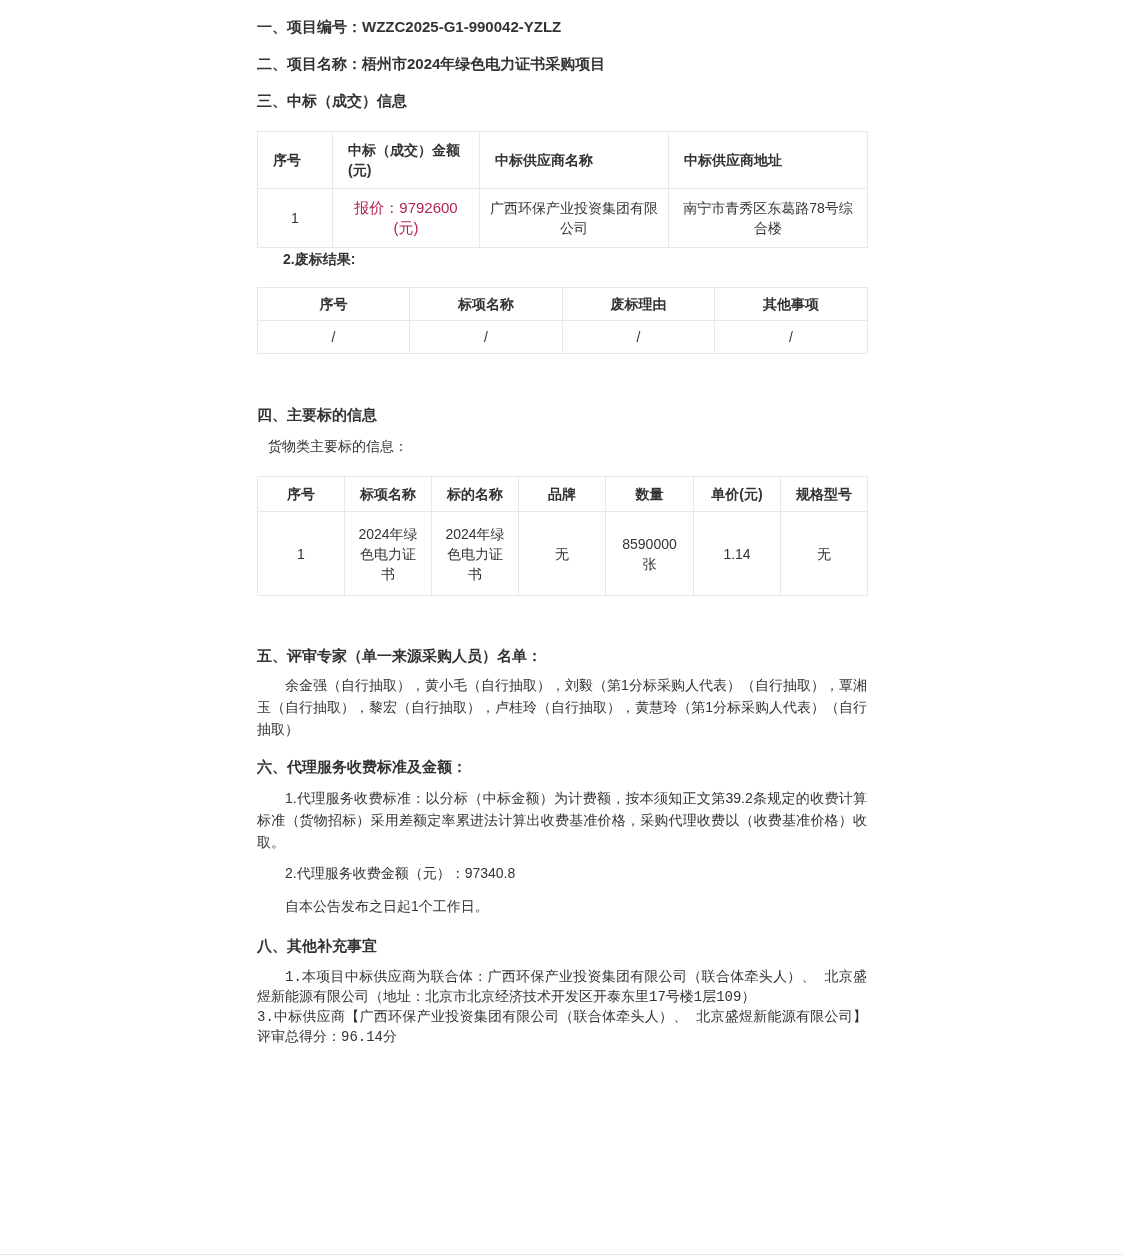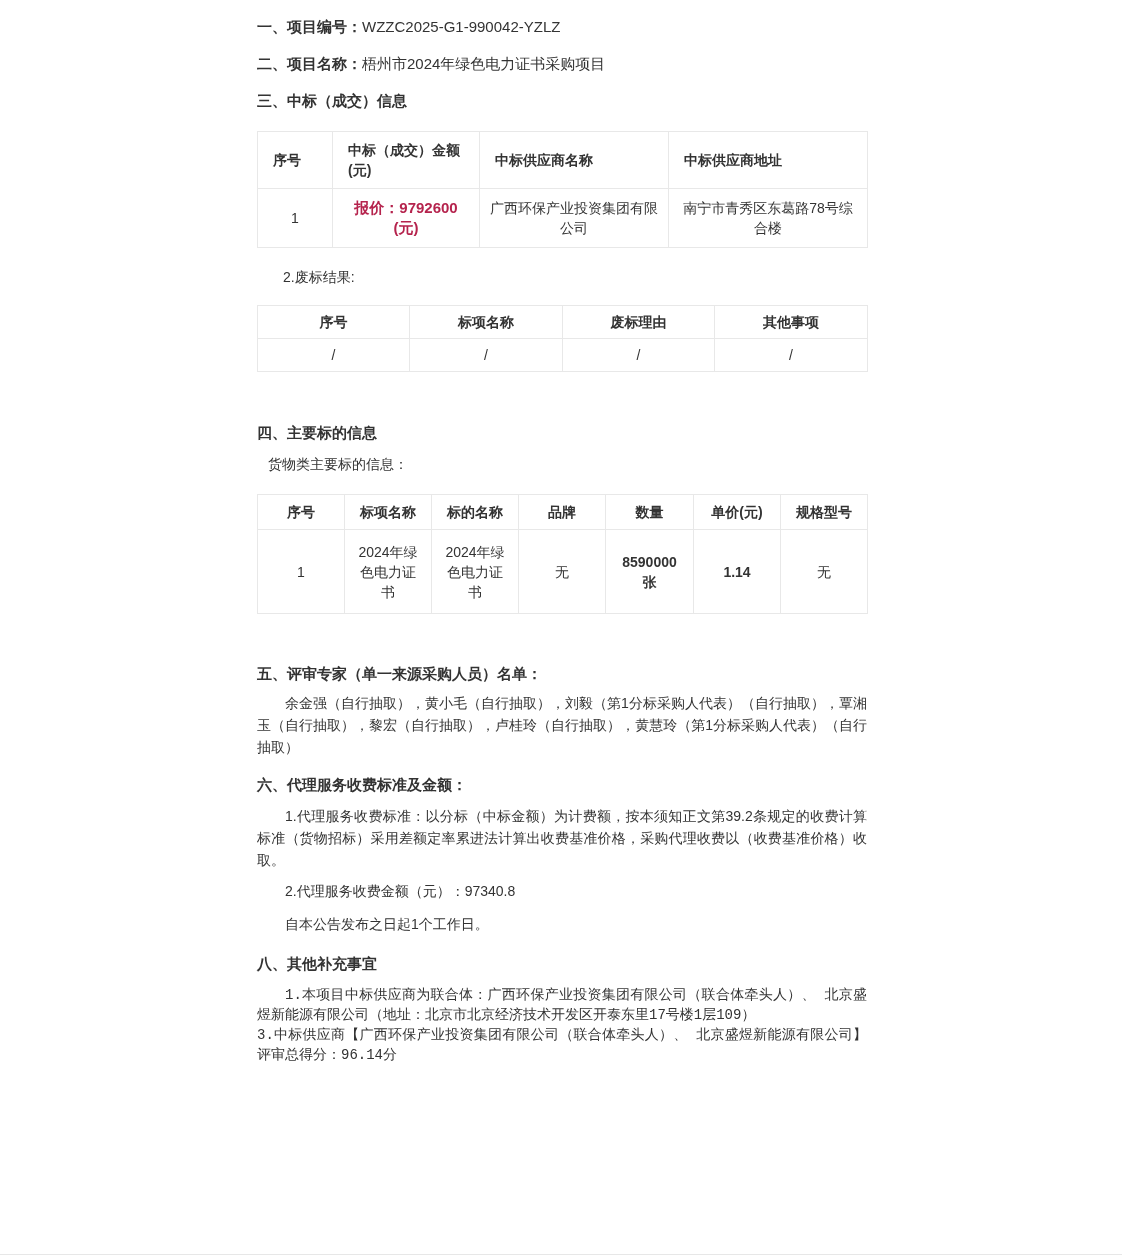--- a/index.html
+++ b/index.html
@@ -28,25 +28,25 @@
     font-size:14px;
     line-height:21px;
   }
   .sec-heading{
     font-size:15px;
     font-weight:bold;
     color:var(--text);
     line-height:21px;
     margin:0;
   }
-  .sec-heading .sec-value{font-weight:normal;}
+  .sec-heading .sec-value{font-weight:bold;}
   .mt16{margin-top:16px;}
   p{margin:0;}
   .sub-label{margin-top:10px;text-indent:26px;}
-  .sub-label2{margin-top:19px;text-indent:26px;}
+  .sub-label2{margin-top:1px;text-indent:26px;font-weight:bold;}
   .goods-label{margin-top:11px;text-indent:11px;}
   .para{
     text-align:justify;
     line-height:22px;
   }
   .para-indent{text-indent:2em;}
   .expert-para{margin-top:8px;}
   .fee-para{margin-top:10px;}
   .fee-amount{margin-top:10px;text-indent:2em;}
   .notice-para{margin-top:12px;text-indent:2em;}
@@ -80,21 +80,21 @@
   .result-table th{text-align:left;padding:8px 15px;height:57px;}
   .result-table td{text-align:center;height:59px;}
   .fail-table{margin-top:17px;}
   .fail-table th{text-align:center;padding:6px 8px;height:33px;}
   .fail-table td{text-align:center;padding:6px 8px;height:33px;}
   .items-table{margin-top:19px;}
   .items-table th{text-align:center;padding:7px 6px;height:34px;}
   .items-table td{text-align:center;padding:7px 10px;height:84px;}
   .red{
     color:var(--accent);
-    font-weight:bold;
+    font-weight:normal;
   }
   .price-cell .red{font-size:15px;}
 </style>
 </head>
 <body>
 
 <div class="page">
   <div class="content">
 
     <h3 class="sec-heading"><span>一、项目编号：</span><span class="sec-value">WZZC2025-G1-990042-YZLZ</span></h3>

